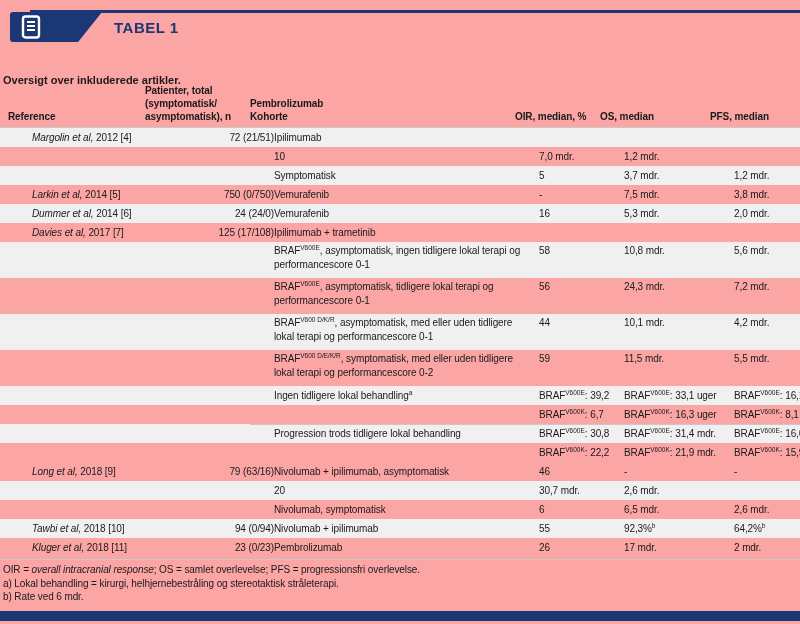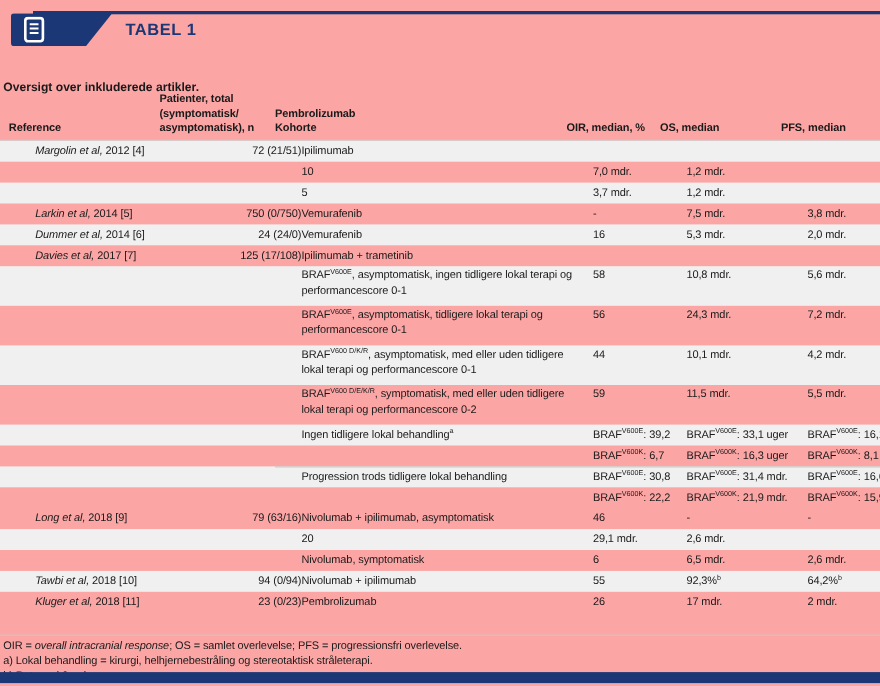--- a/index.html
+++ b/index.html
@@ -36,21 +36,21 @@
   .tbody{}
   .trow{min-height:19px;line-height:19px;align-items:start;position:relative;padding-left:32px;}
   .trow.gray{background:var(--shade);}
   .trow.tall{min-height:32px;line-height:14px;padding-top:2px;padding-bottom:2px;}
   .trow.sep::before{content:"";position:absolute;left:250px;right:0;top:0;border-top:1px solid var(--line);}
   .c{overflow:visible;white-space:nowrap;}
   .c.pat{text-align:right;}
   .c.ref i,{font-style:italic;}
   sup{font-size:6.5px;vertical-align:4px;letter-spacing:0;line-height:0;}
   
-  .footnotes{border-top:1px solid var(--line);margin-top:20px;padding:3px 0 0 3px;font-size:10px;line-height:13.5px;letter-spacing:-.1px;}
+  .footnotes{border-top:1px solid var(--line);margin-top:2px;padding:3px 0 0 3px;font-size:10px;line-height:13.5px;letter-spacing:-.1px;}
   
   .bottombar{position:absolute;left:0;right:0;top:611px;height:10px;background:var(--navy);}
 </style>
 </head>
 <body>
 
 <div class="sheet">
 
   <div class="topline"></div>
 
@@ -105,20 +105,23 @@
         <div class="trow">
           <div class="c ref"></div>
           <div class="c pat"></div>
           <div class="c oir">10</div>
           <div class="c os">7,0 mdr.</div>
           <div class="c pfs">1,2 mdr.</div>
         </div>
         <div class="trow gray">
           <div class="c ref"></div>
           <div class="c pat"></div>
+          <div class="c koh">
+            <div>Symptomatisk</div>
+          </div>
           <div class="c oir">5</div>
           <div class="c os">3,7 mdr.</div>
           <div class="c pfs">1,2 mdr.</div>
         </div>
         <div class="trow">
           <div class="c ref"><i>Larkin et al,</i> 2014 [5]</div>
           <div class="c pat">750 (0/750)</div>
           <div class="c koh">
             <div>Vemurafenib</div>
           </div>
@@ -233,21 +236,21 @@
             <div>Nivolumab + ipilimumab, asymptomatisk</div>
           </div>
           <div class="c oir">46</div>
           <div class="c os">-</div>
           <div class="c pfs">-</div>
         </div>
         <div class="trow gray">
           <div class="c ref"></div>
           <div class="c pat"></div>
           <div class="c oir">20</div>
-          <div class="c os">29,1 mdr.</div>
+          <div class="c os">30,7 mdr.</div>
           <div class="c pfs">2,6 mdr.</div>
         </div>
         <div class="trow">
           <div class="c ref"></div>
           <div class="c pat"></div>
           <div class="c koh">
             <div>Nivolumab, symptomatisk</div>
           </div>
           <div class="c oir">6</div>
           <div class="c os">6,5 mdr.</div>

